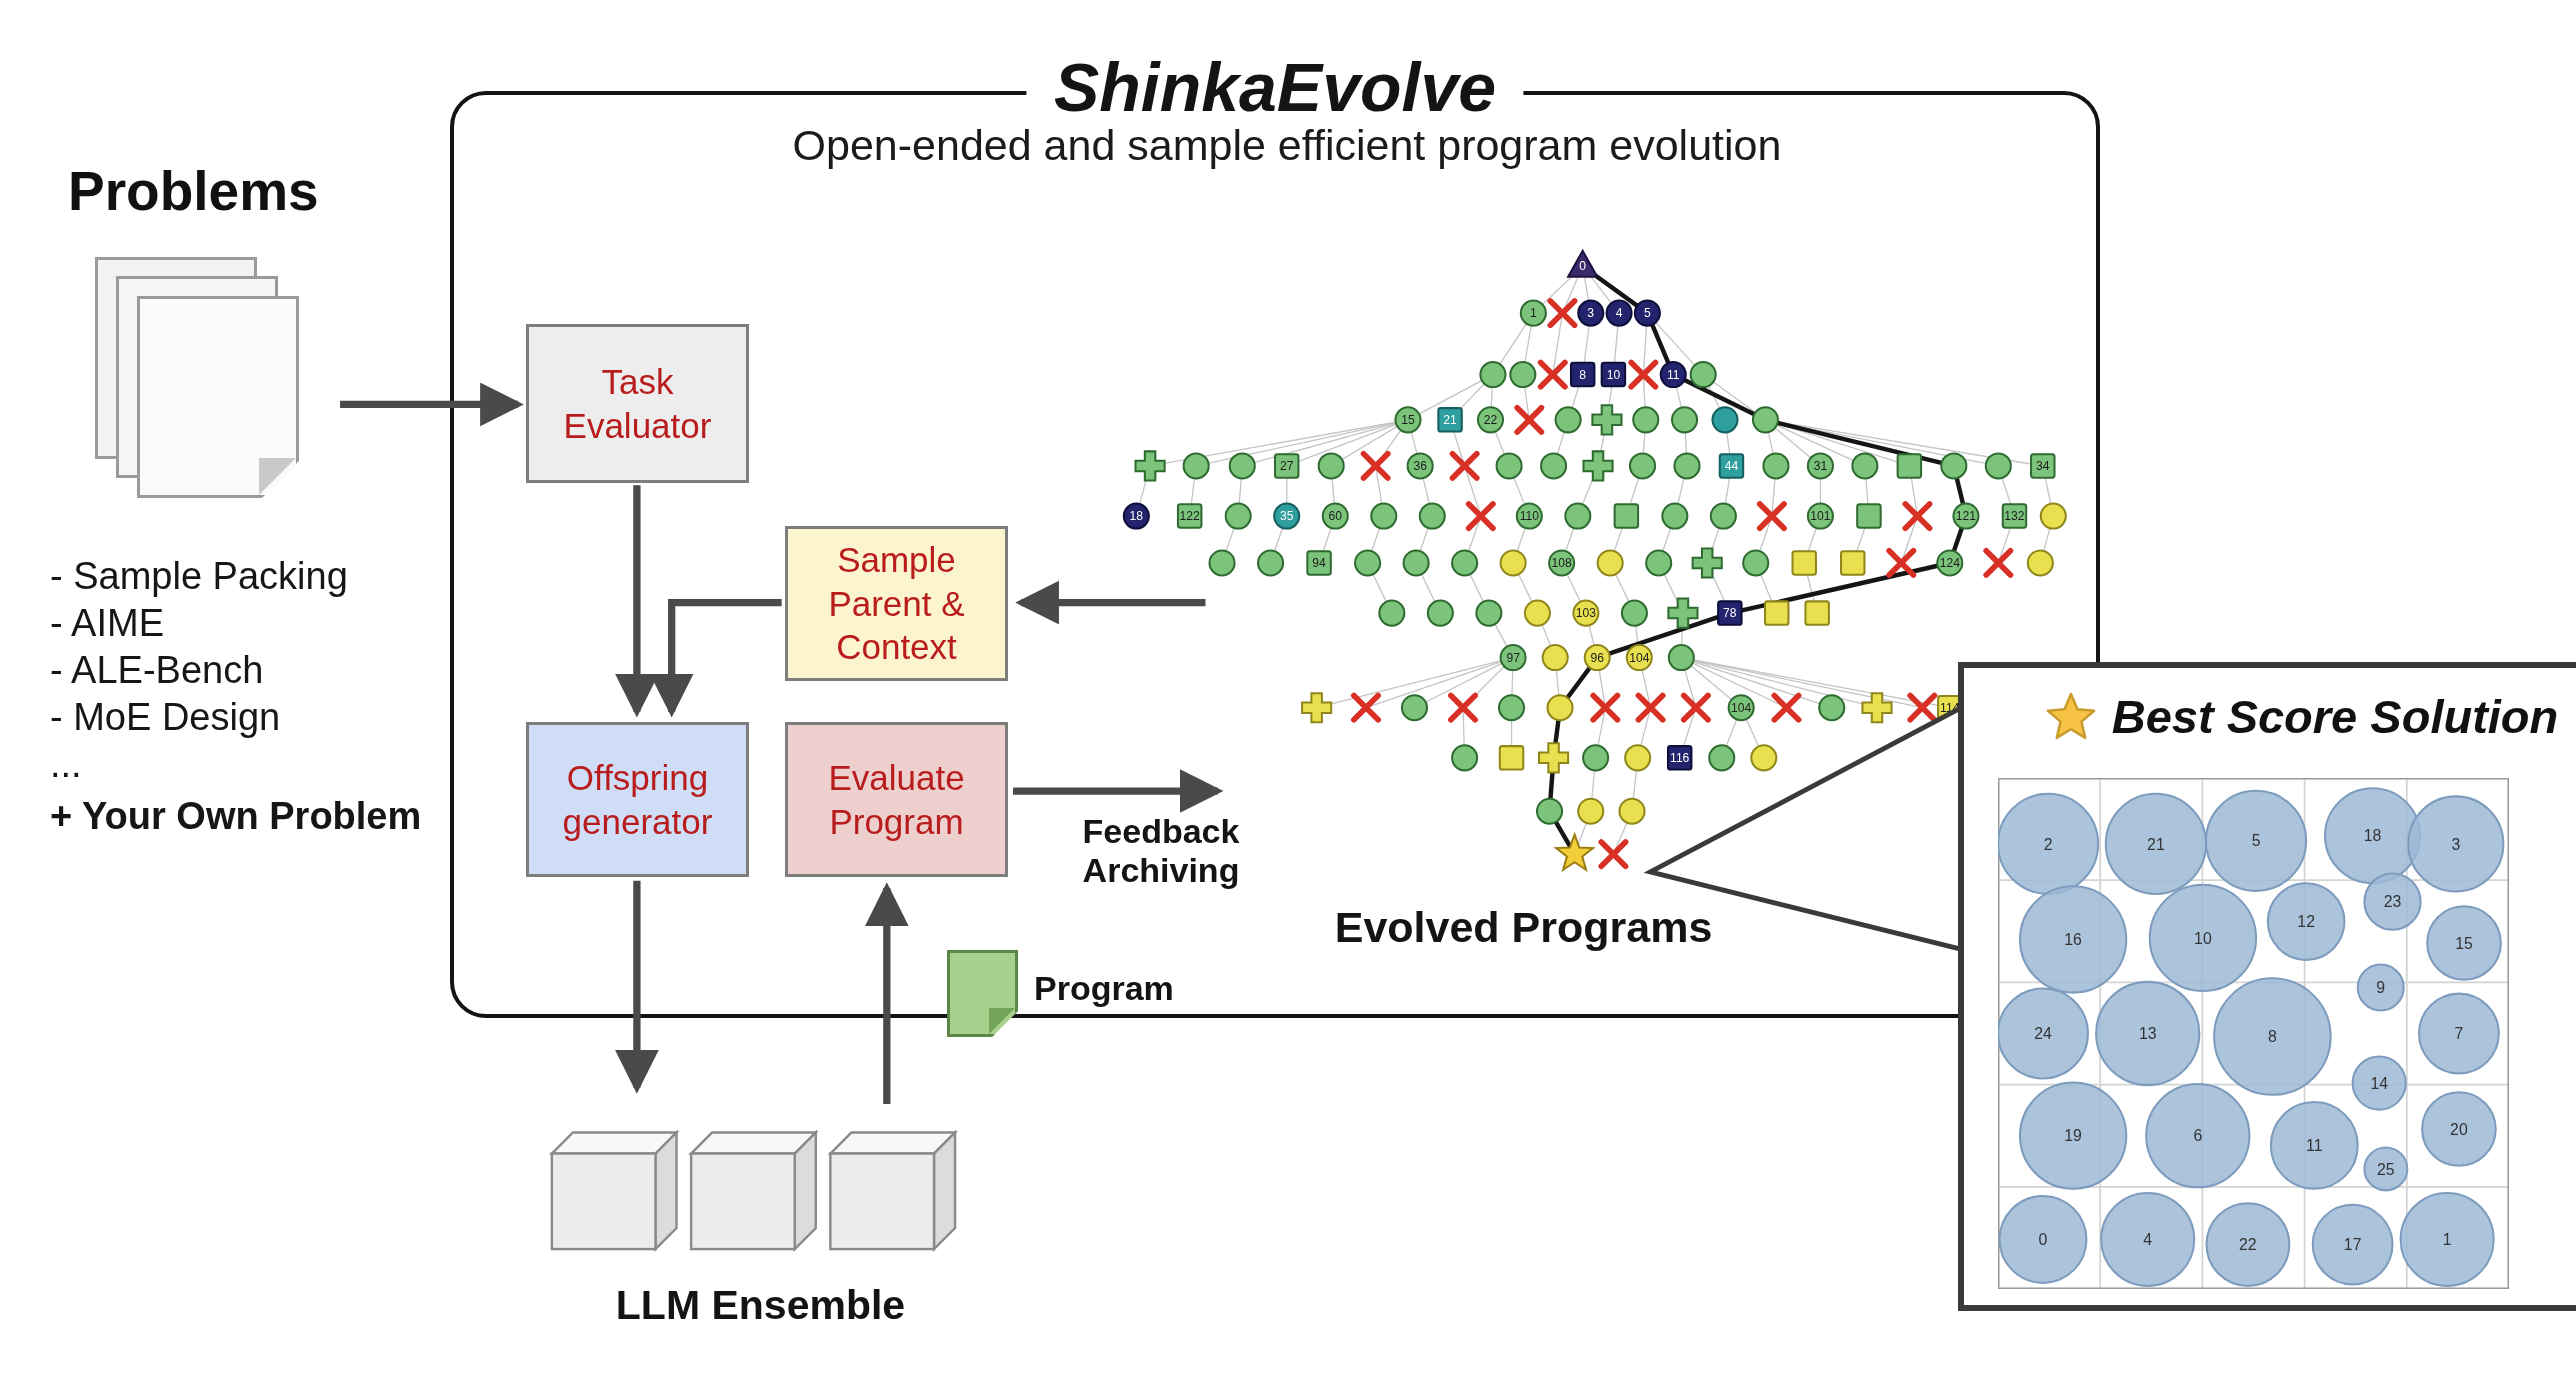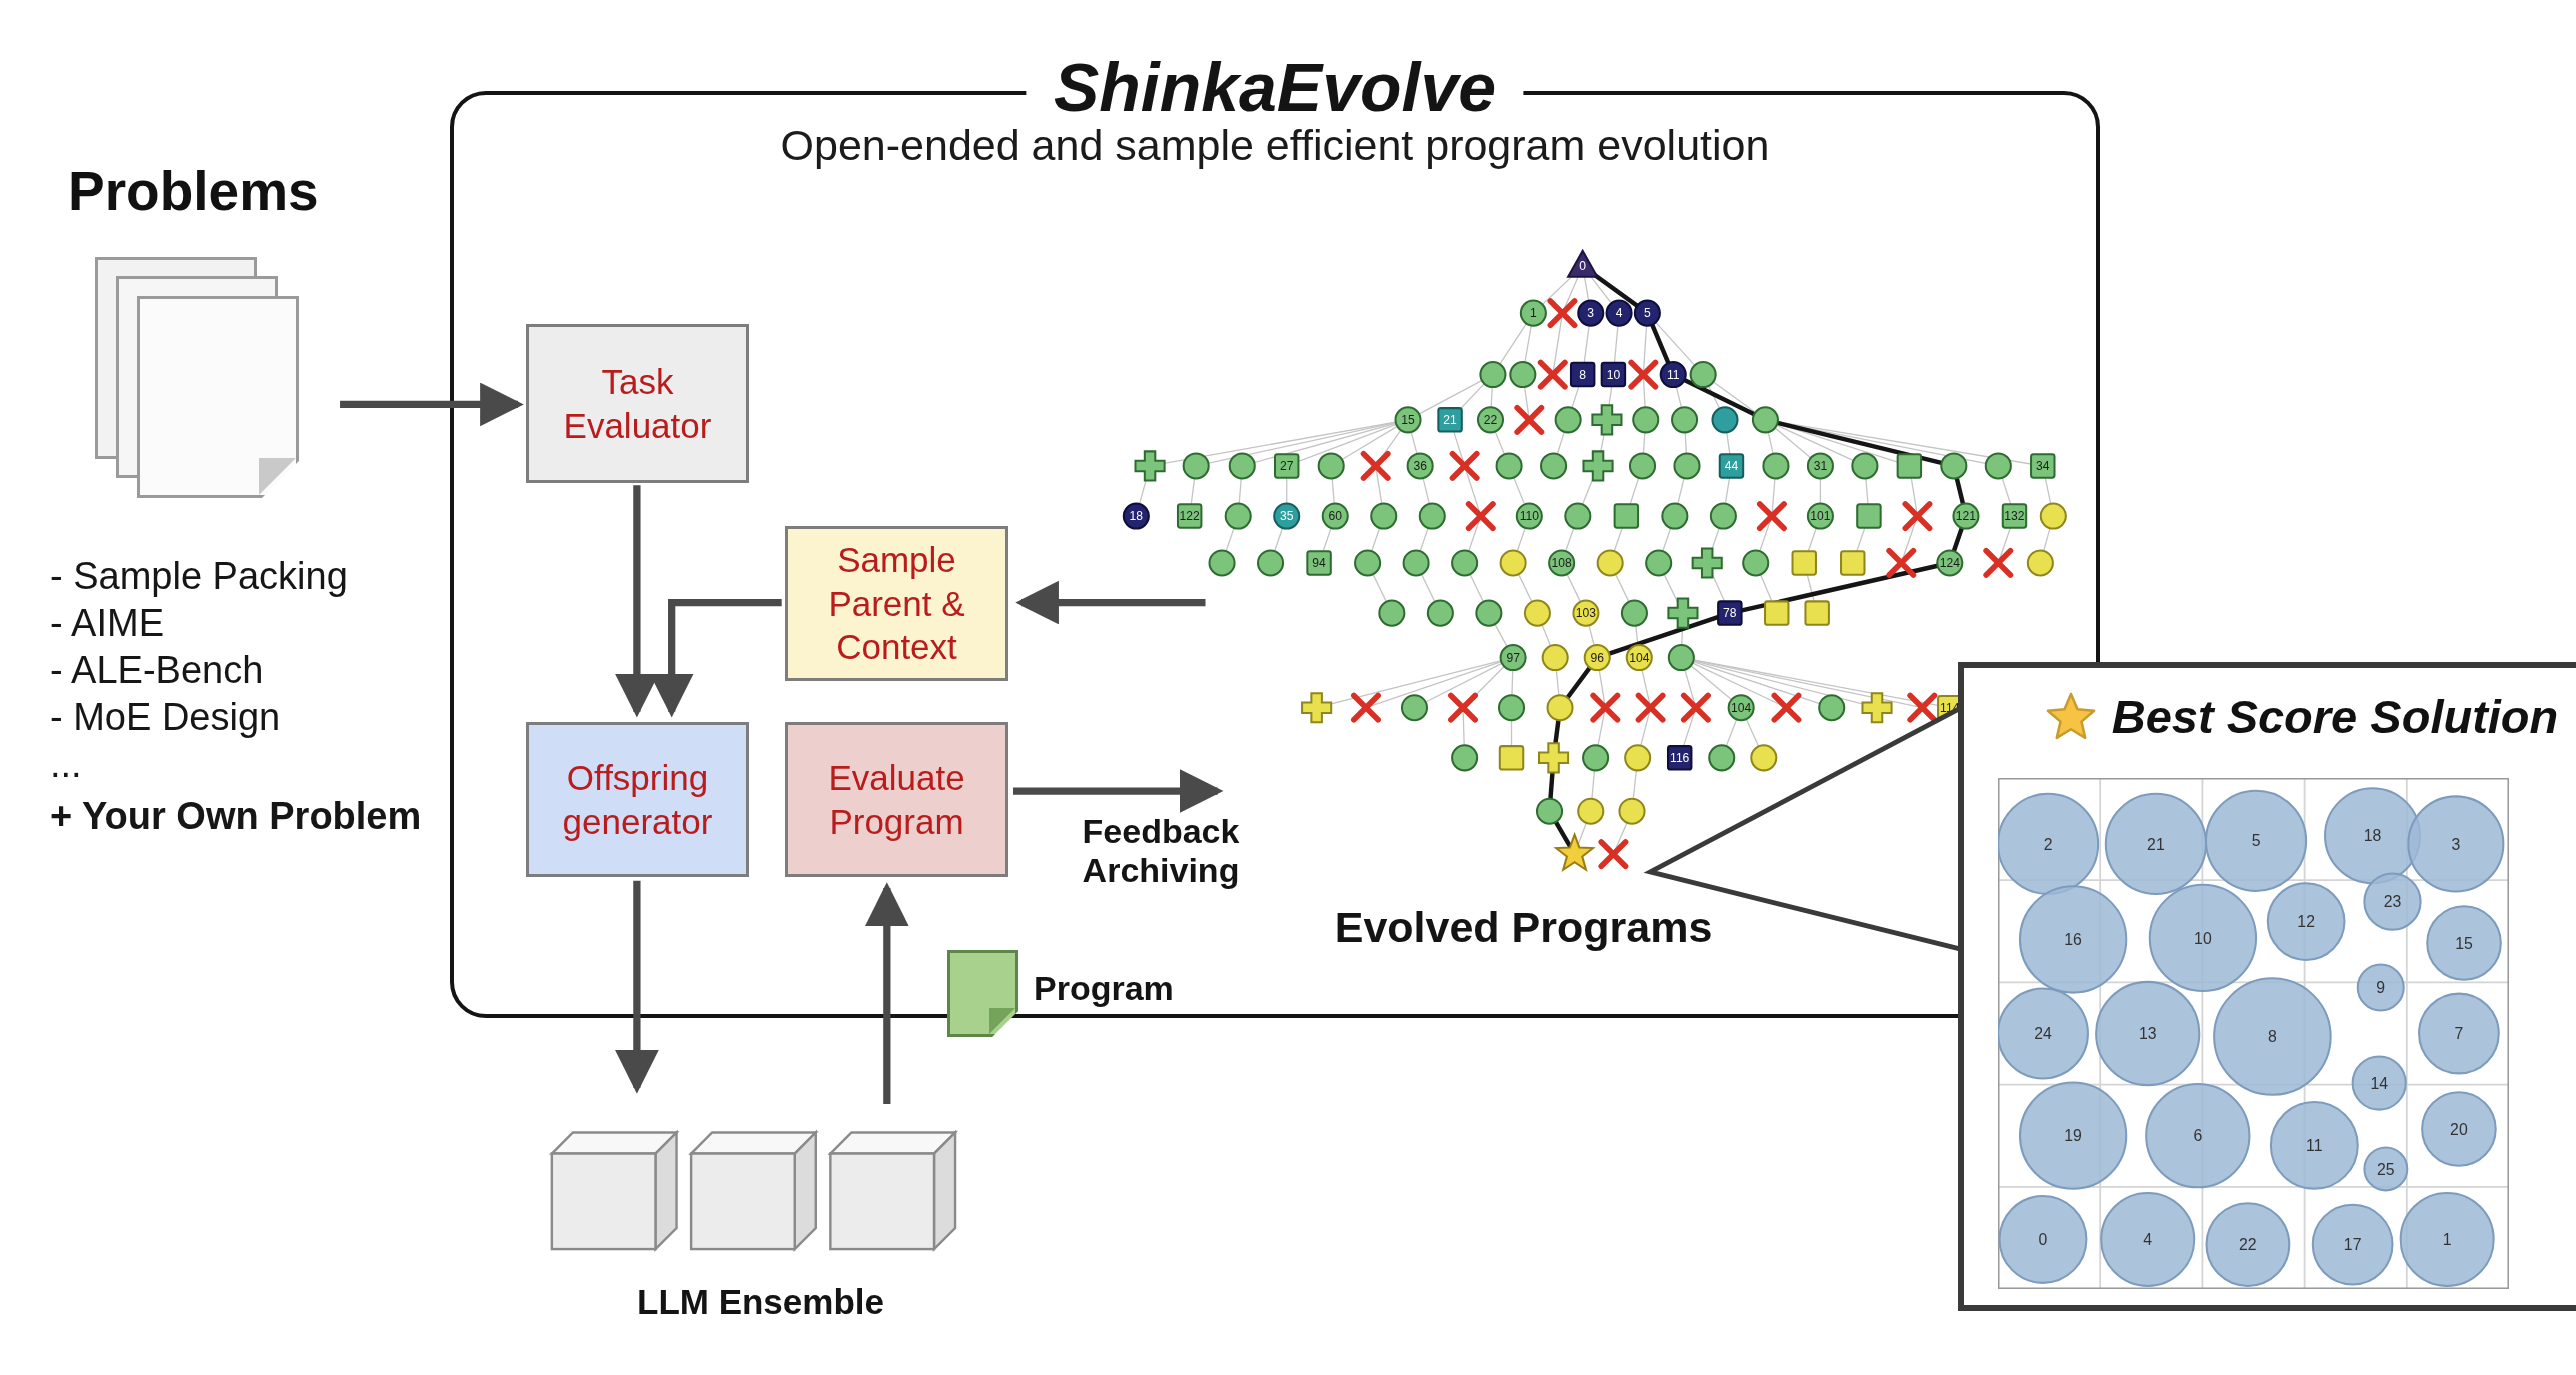--- a/index.html
+++ b/index.html
@@ -16,39 +16,39 @@
   .fold { position:absolute; right:0; bottom:0; width:37px; height:37px; background:#c9c9c9;
           clip-path:polygon(0 100%,100% 0,0 0); }
   #problem-list { position:absolute; left:50px; top:553px; list-style:none; font-size:38px; line-height:47px; color:#161616; }
   #problem-list li.own { font-weight:bold; margin-top:4.9px; }
 
   
   #main-box { position:absolute; left:450px; top:91px; width:1650px; height:927px;
               border:4.9px solid #141414; border-radius:36px; background:#ffffff; z-index:1; }
   #app-title { position:absolute; left:50%; top:-47px; transform:translateX(-50%);
                background:#ffffff; padding:0 27.5px; font-size:68px; font-weight:bold; font-style:italic; white-space:nowrap; }
-  #subtitle { position:absolute; left:0; top:26px; width:100%; text-align:center; font-size:43px; color:#1b1b1b; }
+  #subtitle { position:absolute; left:12px; top:26px; width:100%; text-align:center; font-size:43px; color:#1b1b1b; }
 
   
   .flowbox { position:absolute; display:flex; align-items:center; justify-content:center; text-align:center;
              font-size:35px; color:#b91c1c; border:3.2px solid #7d7d7d; z-index:3; padding:8px; line-height:1.25; }
   #task-box      { left:526px; top:324px;  width:223px; height:159px; background:#ededed; }
   #sample-box    { left:785px; top:526px;  width:223px; height:155px; background:#fcf3cf; }
   #offspring-box { left:526px; top:722px;  width:223px; height:155px; background:#cfddf6; }
   #evaluate-box  { left:785px; top:722px;  width:223px; height:155px; background:#edcfce; }
 
   
   #feedback-label { position:absolute; left:1060px; top:812px; width:202px; text-align:center;
                     font-size:34px; font-weight:bold; white-space:pre-line; z-index:3; }
   #program-label  { position:absolute; left:1034px; top:969px; font-size:34px; font-weight:bold; z-index:7; }
   #program-doc { position:absolute; left:947px; top:950px; width:71px; height:87px; background:#a9d18e;
                  border:3.2px solid #5d8748; z-index:7;
                  clip-path:polygon(0 0,100% 0,100% calc(100% - 26px),calc(100% - 26px) 100%,0 100%); }
   #program-doc .fold { width:26px; height:26px; background:#74a35a; }
-  #llm-label { position:absolute; left:518px; top:1282px; width:485px; text-align:center; font-size:35px; font-weight:bold; }
+  #llm-label { position:absolute; left:518px; top:1282px; width:485px; text-align:center; font-size:41px; font-weight:bold; }
   #evolved-label { position:absolute; left:1305px; top:903px; width:437px; text-align:center; font-size:43px; font-weight:bold; z-index:3; }
 
   
   #llm-cubes { position:absolute; left:547px; top:1121px; z-index:2; }
   #tree-svg { position:absolute; left:1125px; top:233px; overflow:visible; z-index:4; }
 
   
   #overlay { position:absolute; left:0; top:0; z-index:6; pointer-events:none; }
 
   

